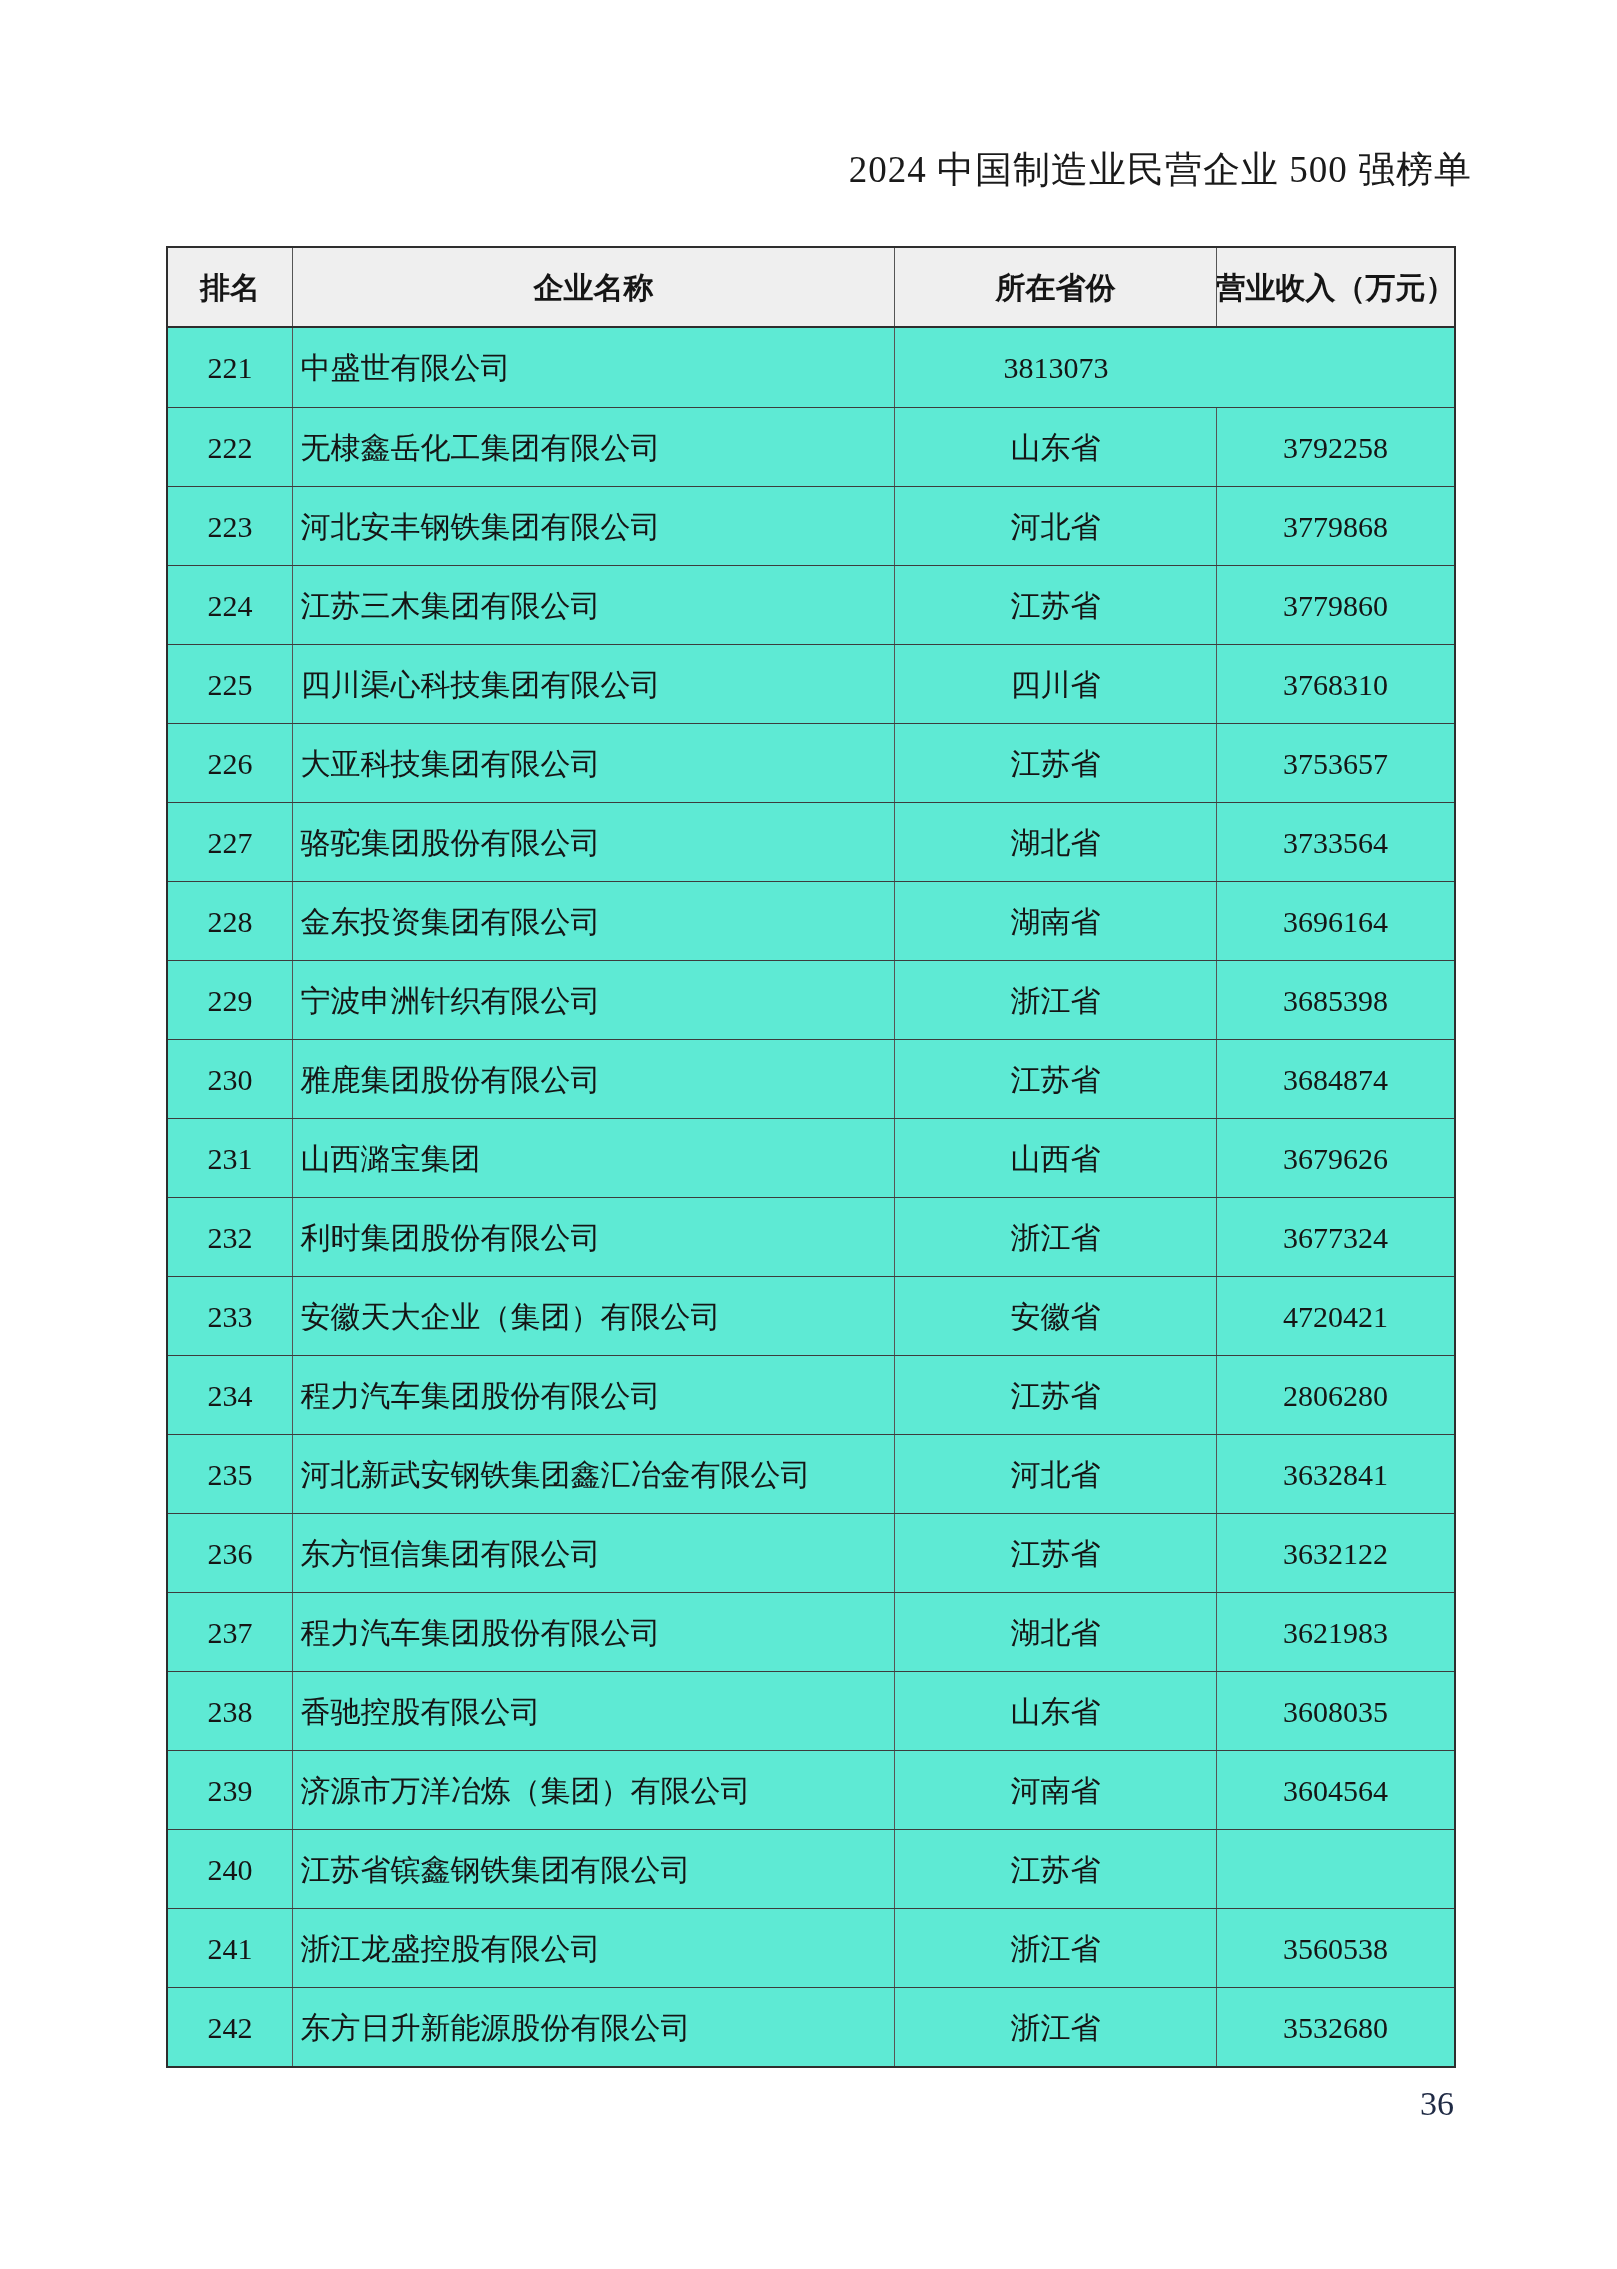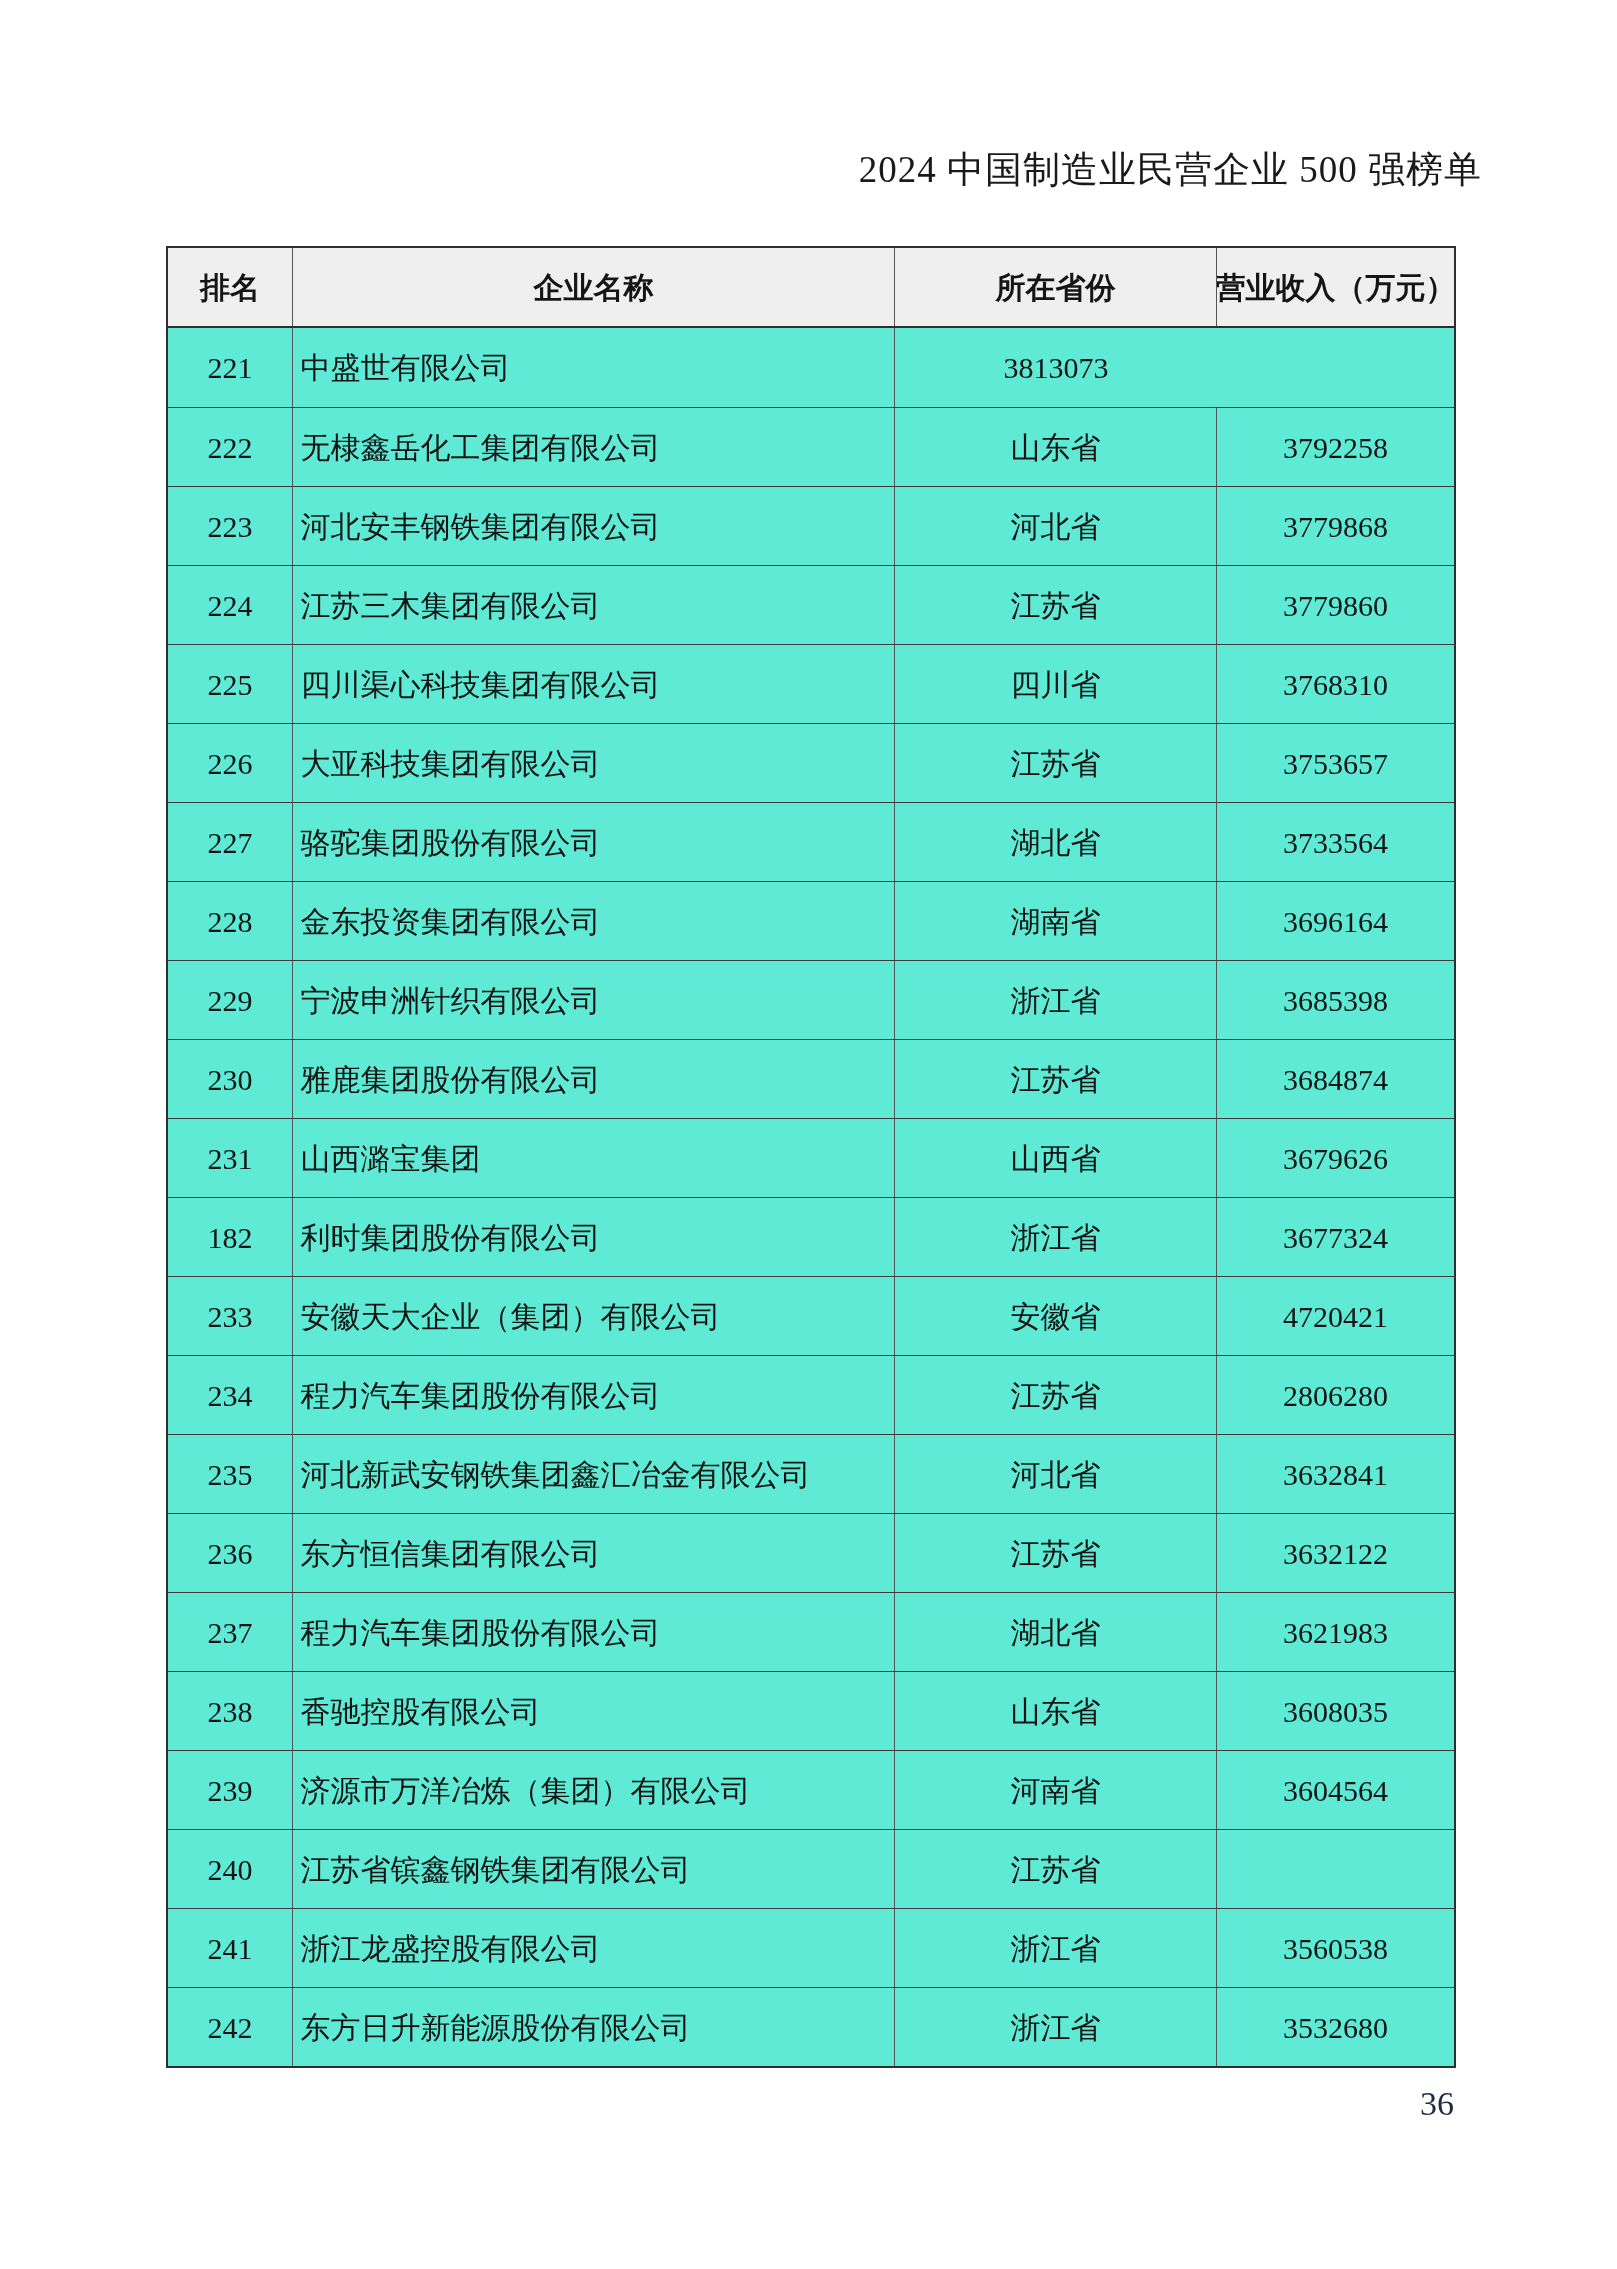--- a/index.html
+++ b/index.html
@@ -12,21 +12,21 @@
     width: 1618px;
     height: 2269px;
     background: #ffffff;
     font-family: "Liberation Serif", "DejaVu Serif", serif;
     color: #151515;
     overflow: hidden;
   }
   .doc-title {
     position: absolute;
     top: 145px;
-    right: 136px;
+    right: 146px;
     font-size: 37px;
     font-weight: 400;
     letter-spacing: 1px;
     color: #1a1a1a;
     white-space: nowrap;
   }
   .ranking-table {
     position: absolute;
     left: 166px;
     top: 246px;
@@ -163,21 +163,21 @@
         </div>
 
         <div class="t-row">
           <div class="cell rank">231</div>
           <div class="cell company">山西潞宝集团</div>
           <div class="cell province">山西省</div>
           <div class="cell revenue">3679626</div>
         </div>
 
         <div class="t-row">
-          <div class="cell rank">182</div>
+          <div class="cell rank">232</div>
           <div class="cell company">利时集团股份有限公司</div>
           <div class="cell province">浙江省</div>
           <div class="cell revenue">3677324</div>
         </div>
 
         <div class="t-row">
           <div class="cell rank">233</div>
           <div class="cell company">安徽天大企业（集团）有限公司</div>
           <div class="cell province">安徽省</div>
           <div class="cell revenue">4720421</div>

